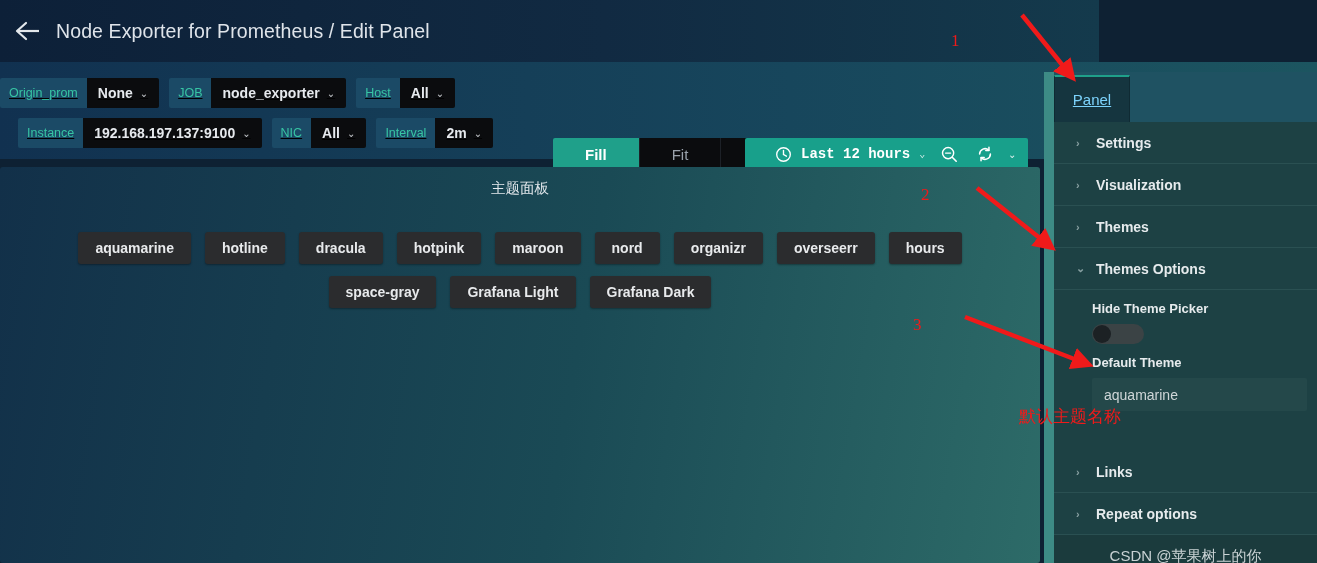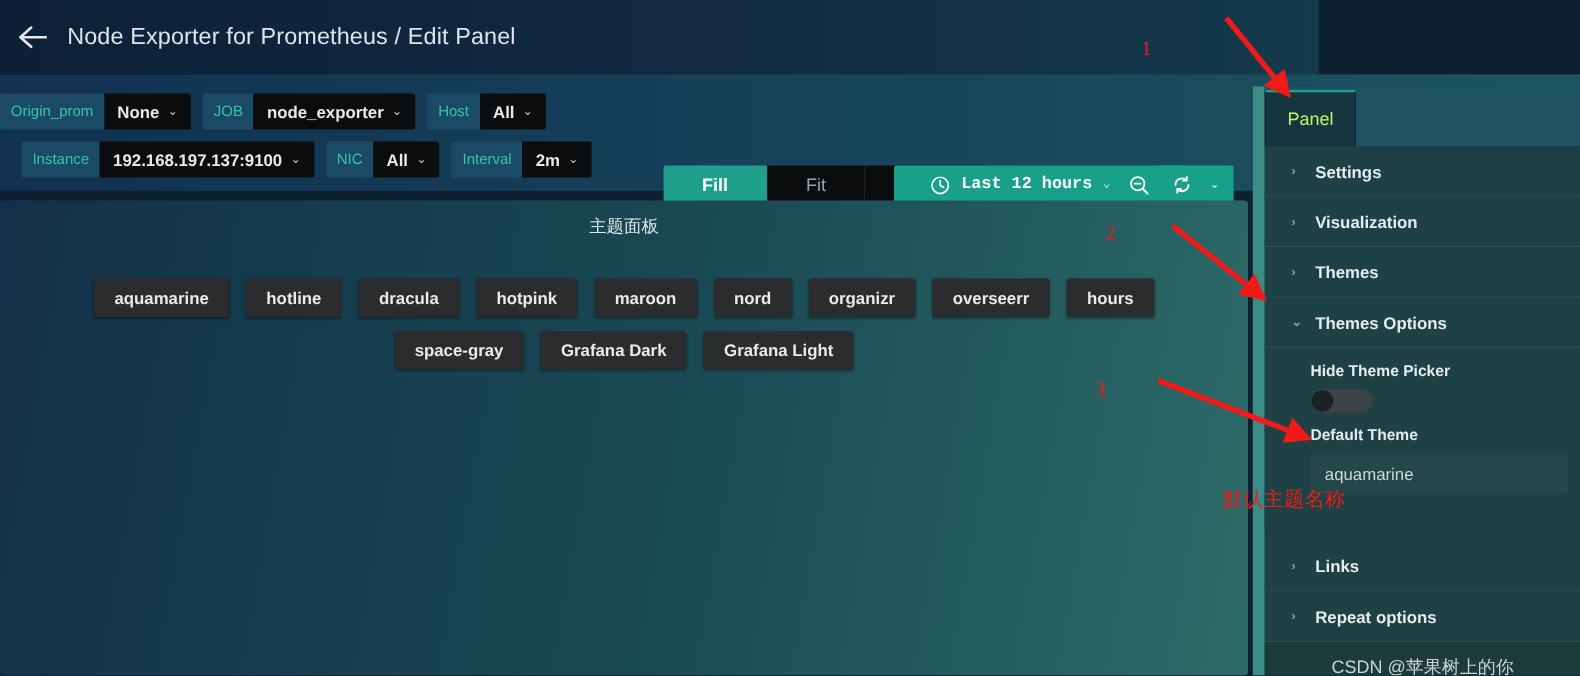--- a/index.html
+++ b/index.html
@@ -29,21 +29,21 @@
   }
 
   
   .submenu {
     position: absolute; left: 0; top: 62px; width: 1317px; height: 97px;
     background: linear-gradient(90deg, #113150 0%, #17465c 60%, #1c5560 100%);
   }
   .var-row { position: absolute; display: flex; align-items: center; }
   .var-row.r1 { left: 0px; top: 16px; }
   .var-row.r2 { left: 0px; top: 56px; padding-left: 18px; }
-  .var-group { display: flex; align-items: center; margin-right: 10px; }
+  .var-group { display: flex; align-items: center; margin-right: 10px; text-decoration: underline; }
   .var-label {
     background: #1b4a66; color: #37c5a4;
     font-size: 12.5px; font-weight: 400;
     display: flex; align-items: center; padding: 0 9px;
     height: 30px; border-radius: 2px 0 0 2px; white-space: nowrap;
   }
   .var-value {
     background: #0b0c0e; color: #e6e9ed;
     font-size: 14px; font-weight: 700;
     display: flex; align-items: center; gap: 7px;
@@ -119,24 +119,25 @@
     width: 263px; height: 491px;
     background: #1b3b3d;
   }
   .tabs {
     height: 50px; display: flex; align-items: flex-end;
     background: #1f5262;
   }
   .tab {
     height: 47px; min-width: 76px; padding: 0 2px;
     display: flex; align-items: center; justify-content: center;
-    background: #15353f; color: #bef264; font-size: 15px;
+    background: #15353f; color: #7dd3fc; font-size: 15px;
     border-top: 2px solid #1fa08a;
     border-left: 1px solid #0f2a33; border-right: 1px solid #0f2a33;
     cursor: pointer;
+    text-decoration: underline;
   }
   .opt-section {
     height: 42px; display: flex; align-items: center; gap: 10px;
     padding-left: 22px;
     border-bottom: 1px solid #2a5052;
     background: #1d4144; color: #e6ebed;
     font-size: 14px; font-weight: 700; cursor: pointer;
   }
   .chev { color: #88a0a2; font-size: 11px; width: 10px; display: inline-block; }
   .opt-body { background: #1d4144; padding: 6px 0 10px 0; }
@@ -288,22 +289,22 @@
         <div class="theme-btn">dracula</div>
         <div class="theme-btn">hotpink</div>
         <div class="theme-btn">maroon</div>
         <div class="theme-btn">nord</div>
         <div class="theme-btn">organizr</div>
         <div class="theme-btn">overseerr</div>
         <div class="theme-btn">hours</div>
       </div>
       <div class="btn-row">
         <div class="theme-btn">space-gray</div>
+        <div class="theme-btn">Grafana Light</div>
         <div class="theme-btn">Grafana Dark</div>
-        <div class="theme-btn">Grafana Light</div>
       </div>
     </div>
   </div>
 
   <div class="resizer"></div>
 
   <div class="sidebar">
     <div class="tabs">
       <div class="tab">Panel</div>
     </div>

